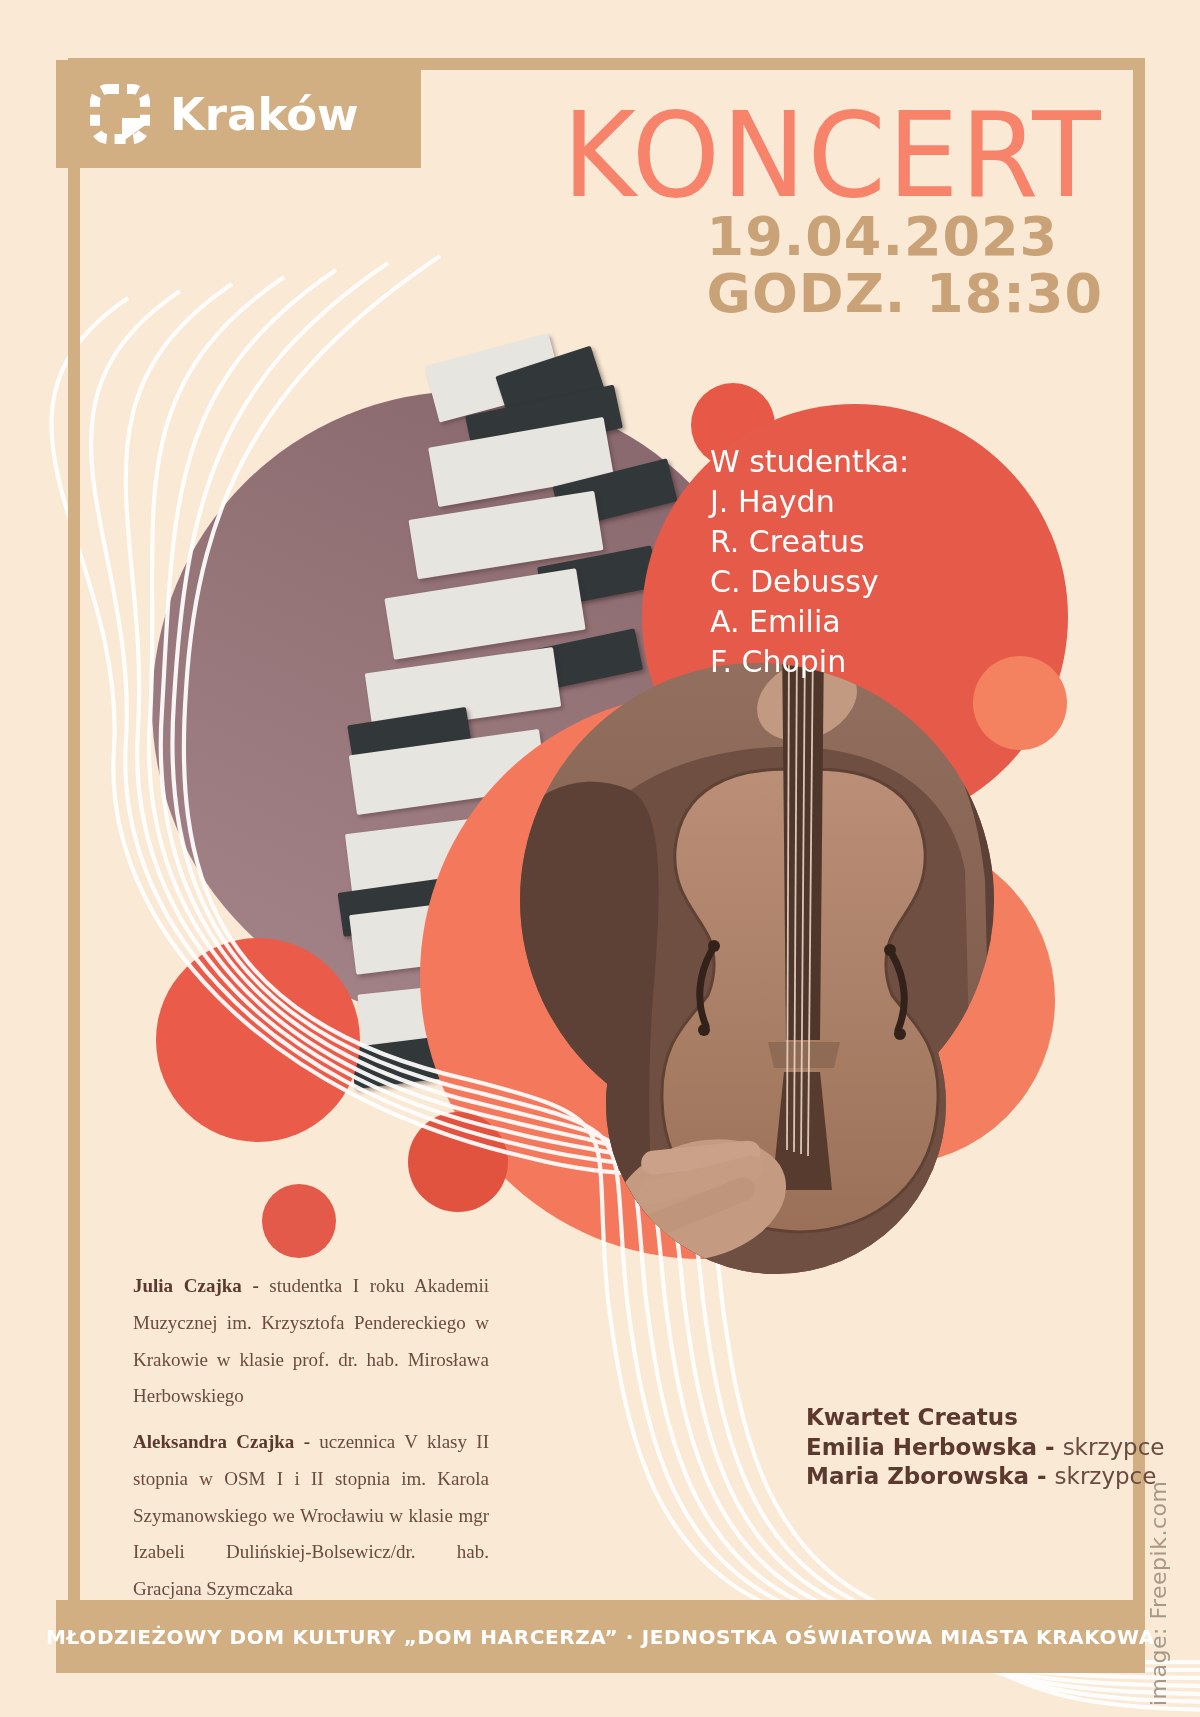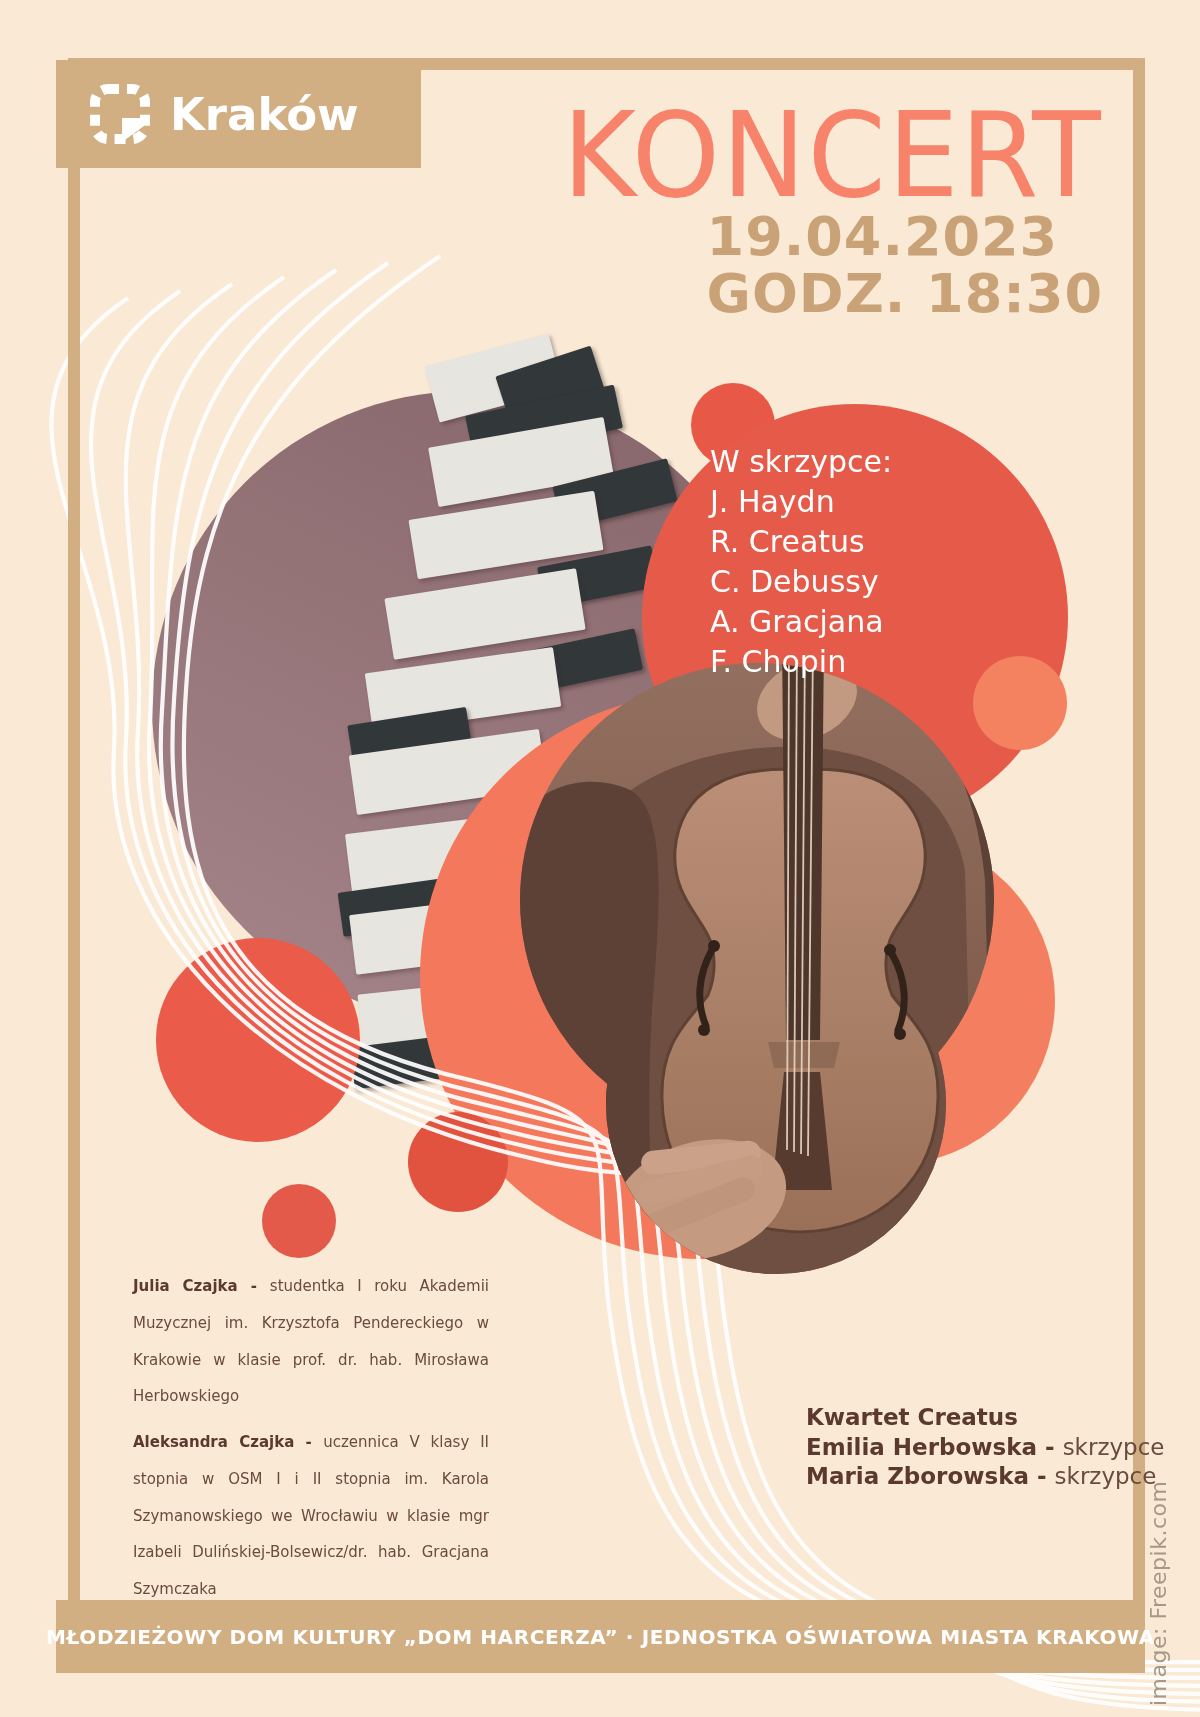--- a/index.html
+++ b/index.html
@@ -28,22 +28,22 @@
   .program{left:710px;top:442px;color:#ffffff;font-size:30px;line-height:40px;font-weight:400;}
   
   .frame{left:68px;top:58px;width:1077px;height:1599px;border:12px solid #d2af83;box-sizing:border-box;}
   .logo-box{left:56px;top:60px;width:365px;height:108px;background:#d2af83;display:flex;align-items:center;}
   .logo-text{color:#fff;font-size:45px;font-weight:bold;margin-left:18px;letter-spacing:0;}
   .title{right:97px;top:96px;color:#f8836b;font-size:118px;font-weight:500;letter-spacing:2px;
          transform:scaleX(.95);transform-origin:right;line-height:1;}
   .datetime{right:97px;top:208px;text-align:left;color:#c9a277;font-weight:bold;
             font-size:54px;line-height:57px;letter-spacing:1px;}
   
-  .soloist{left:133px;width:356px;font-size:15px;line-height:36.8px;color:#6b4a3f;
-           text-align:justify;}
+  .soloist{left:133px;width:356px;font-size:19px;line-height:36.8px;color:#6b4a3f;
+           text-align:justify;font-family:Liberation Serif, serif;}
   .soloist .nm{font-weight:bold;color:#5c392e;}
   .ensemble{left:806px;top:1403px;font-size:23px;line-height:29.6px;color:#6b4a3f;}
   .ensemble .nm{font-weight:bold;color:#5c392e;}
   
   .bar{left:56px;top:1600px;width:1089px;height:73px;background:#d2af83;display:flex;
        align-items:center;justify-content:center;}
   .bar span{color:#fff;font-weight:bold;font-size:20px;letter-spacing:.6px;white-space:nowrap;}
   .credit{left:1146px;top:1458px;height:248px;writing-mode:vertical-rl;transform:rotate(180deg);
           color:#a69888;font-size:22px;letter-spacing:.5px;}
 </style>
@@ -183,25 +183,25 @@
     </g>
 
     <ellipse cx="700" cy="1200" rx="88" ry="58" transform="rotate(-16 700 1200)" fill="#c49a81"></ellipse>
     <rect x="640" y="1152" width="120" height="24" rx="12" transform="rotate(-6 640 1152)" fill="#cba189"></rect>
     <rect x="636" y="1184" width="128" height="24" rx="12" transform="rotate(-14 636 1184)" fill="#c69c83"></rect>
     <rect x="640" y="1218" width="118" height="24" rx="12" transform="rotate(-22 640 1218)" fill="#bf957c"></rect>
   </g>
 </svg>
 
 <div class="abs program">
-  <div>W skrzypce:</div>
+  <div>W studentka:</div>
   <div>J. Haydn</div>
   <div>R. Creatus</div>
   <div>C. Debussy</div>
-  <div>A. Gracjana</div>
+  <div>A. Emilia</div>
   <div>F. Chopin</div>
 </div>
 
 <div class="abs frame"></div>
 
 <div class="abs logo-box">
   <svg width="64" height="64" viewBox="0 0 64 64" style="margin-left:32px;">
     <rect x="7" y="7" width="50" height="50" rx="13" fill="none" stroke="#ffffff" stroke-width="10" stroke-dasharray="11 8"></rect>
     <path d="M34,36 L56,36 L56,44 L34,60 Z" fill="#ffffff"></path>
   </svg>

